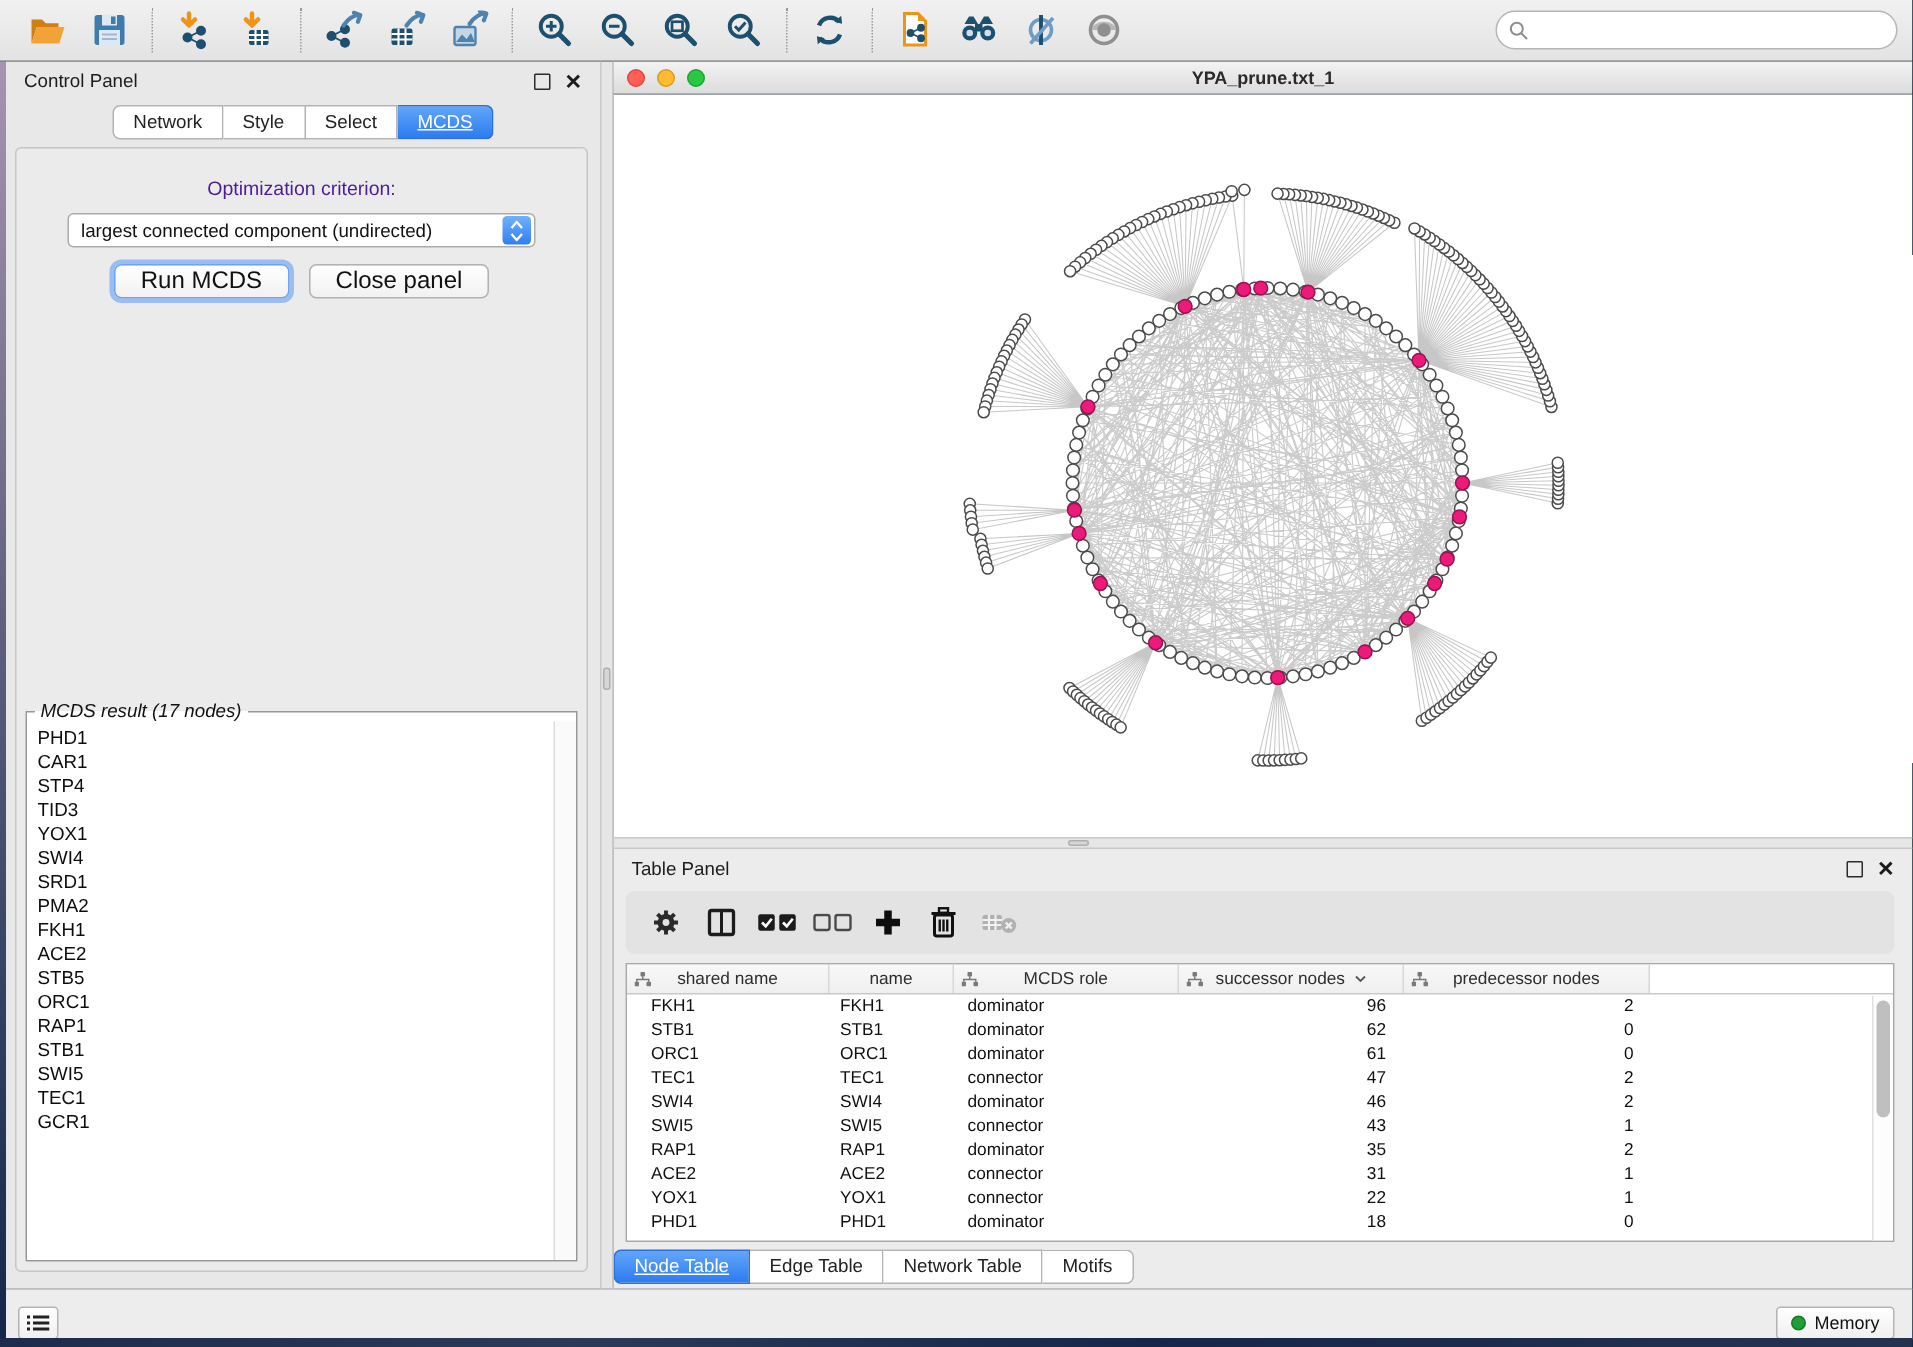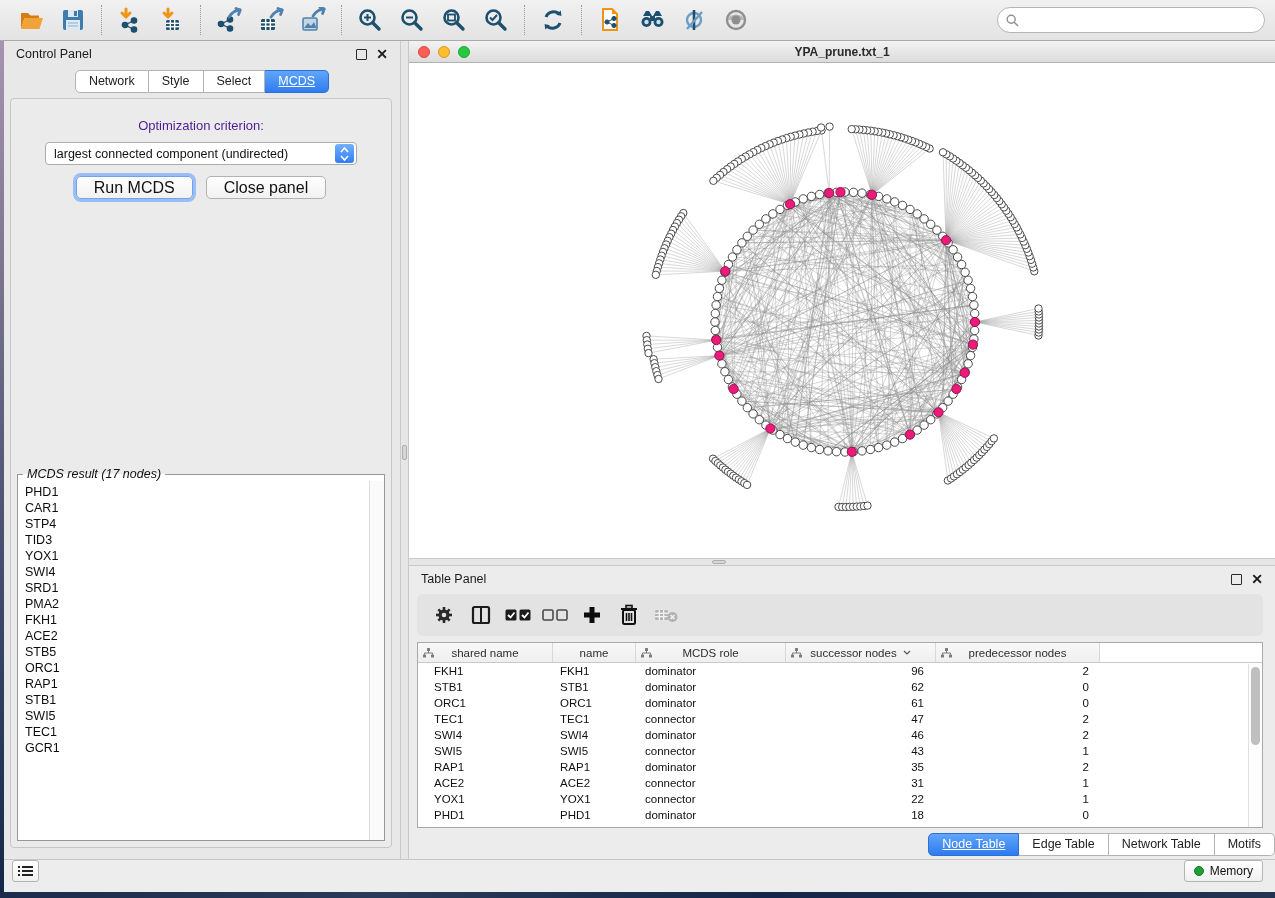--- a/index.html
+++ b/index.html
@@ -98,25 +98,25 @@
            border-right:1px solid #d8d8d8; position:relative; }
   .nt-th .thicon { position:absolute; left:5px; top:5px; }
   .nt-filler { flex:1; background:#fff; }
   .nt-body { flex:1; overflow:hidden; }
   .nt-row { height:16px; display:flex; align-items:center; }
   .nt-td { font-size:11.5px; color:#101010; white-space:nowrap; overflow:hidden; }
   .nt-scroll { position:absolute; right:0; top:21px; bottom:0; width:14px; background:#fdfdfd;
                border-left:1px solid #e0e0e0; }
   .nt-thumb { position:absolute; left:2px; top:3px; width:9px; height:78px; background:#bfbfbf; border-radius:5px; }
 
-  .tp-tabs { height:24px; margin:4px 0 3px; display:flex; justify-content:flex-end; align-items:center; }
+  .tp-tabs { height:24px; margin:4px 0 3px; display:flex; justify-content:flex-start; align-items:center; }
 
   
   .status-bar { position:absolute; left:0; right:0; bottom:5px; height:34px; background:#ededed;
-                border-top:1px solid #c6c6c6; display:flex; align-items:flex-start; padding:0 12px; z-index:4;}
+                border-top:1px solid #c6c6c6; display:flex; align-items:flex-end; padding:0 12px; z-index:4;}
   .list-btn { width:27px; height:22px; background:linear-gradient(#fff,#f0f0f0); border:1px solid #b4b4b4;
               border-radius:3px; display:flex; align-items:center; justify-content:center; }
   .memory-btn { margin-left:auto; height:22px; padding:0 9px; background:linear-gradient(#fff,#f0f0f0);
                 border:1px solid #b4b4b4; border-radius:3px; display:flex; align-items:center; gap:6px; }
   .mem-dot { width:10px; height:10px; border-radius:50%; background:#1fa036; border:1px solid #157a26; }
   .memory-btn span { font-size:12px; color:#111; }
 </style>
 </head>
 <body>
 

